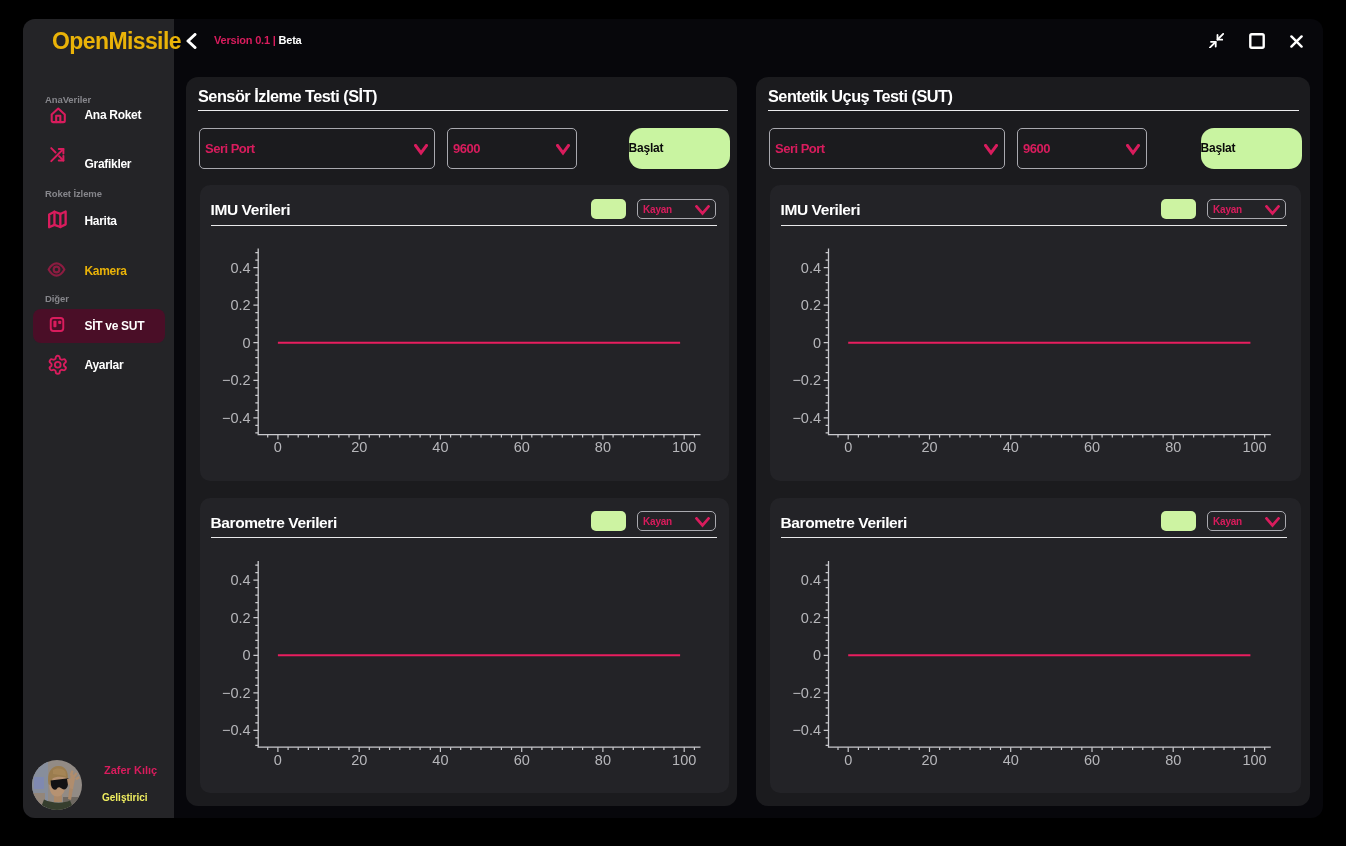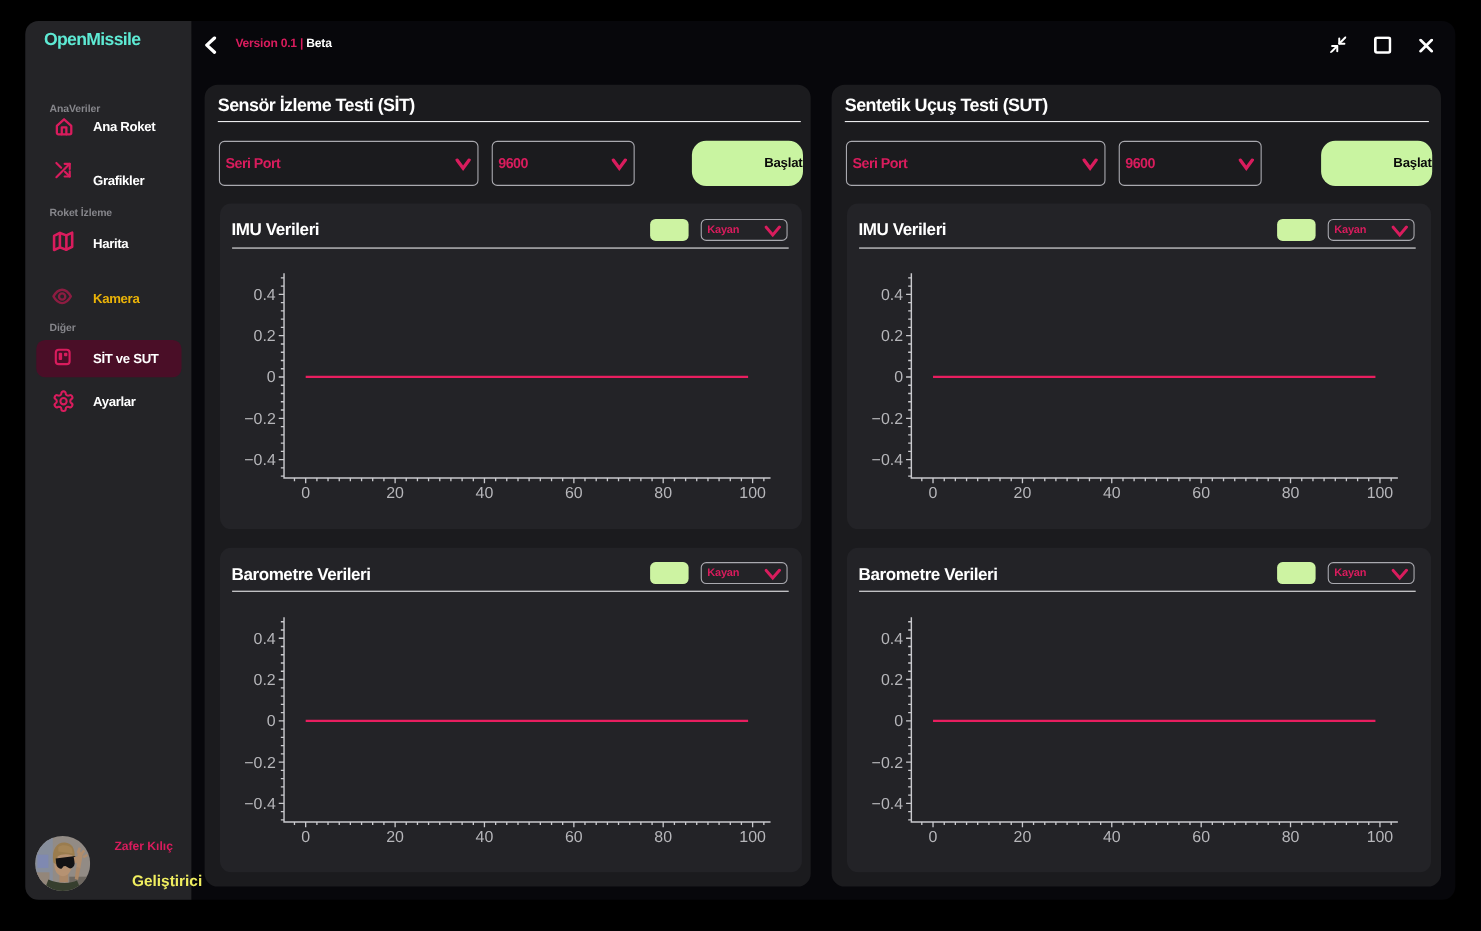--- a/index.html
+++ b/index.html
@@ -4,39 +4,39 @@
 * { margin:0; padding:0; box-sizing:border-box; }
 body { width:1346px; height:846px; background:#000; overflow:hidden;
   font-family:"Liberation Sans", sans-serif; font-weight:bold; position:relative; }
 .ab { position:absolute; }
 #win { position:absolute; left:23px; top:19px; width:1300px; height:798.5px;
   background:#07070b; border-radius:12px; }
 #side { position:absolute; left:23px; top:19px; width:150.7px; height:798.5px;
   background:#242427; border-radius:12px 0 0 12px; }
 .panel { position:absolute; top:77px; height:729px; background:#1b1b1e; border-radius:12px; }
 .card { position:absolute; background:#232327; border-radius:10px; }
-#logo { position:absolute; left:40px; top:28px; font-size:16px; letter-spacing:-0.6px; color:#5eead4; }
+#logo { position:absolute; left:52px; top:28px; font-size:23px; letter-spacing:-0.6px; color:#eab308; }
 .slab { position:absolute; font-size:9.5px; color:#86868b; letter-spacing:-0.1px; }
 .mi { position:absolute; left:84.5px; font-size:12px; color:#fff; letter-spacing:-0.3px; }
 #sel { position:absolute; left:33px; top:308.5px; width:132px; height:34px; background:#4a0e27; border-radius:8px; }
 #ver { position:absolute; left:214px; top:34px; font-size:11px; color:#d91c5d; letter-spacing:-0.2px; }
 #ver b { color:#fff; }
 .ph { position:absolute; font-size:16.3px; color:#fff; letter-spacing:-0.5px; }
 .phr { position:absolute; height:1.3px; background:#ececee; }
 .dd { position:absolute; border:1.3px solid #a9a9af; border-radius:5px; }
 .ddt { position:absolute; font-size:13px; color:#d91c5d; letter-spacing:-0.5px; }
 .btn { position:absolute; background:#c9f4a1; border-radius:13px; color:#0a0a0a;
-  font-size:12px; text-align:right; line-height:41px; letter-spacing:-0.2px; }
+  font-size:12px; text-align:left; line-height:41px; letter-spacing:-0.2px; }
 .ct { position:absolute; font-size:15.5px; color:#fff; letter-spacing:-0.4px; }
 .sw { position:absolute; width:34.5px; height:20px; background:#cdf3a2; border-radius:5px; }
 .kd { position:absolute; width:79.5px; height:20px; border:1.2px solid #a9a9af; border-radius:5px; }
 .kdt { position:absolute; font-size:10px; color:#d91c5d; letter-spacing:-0.2px; }
 .cul { position:absolute; height:1.4px; background:#e8e8ea; }
 #zn { position:absolute; left:104px; top:764px; font-size:11px; color:#d91c5d; }
-#zr { position:absolute; left:120px; top:792px; font-size:14px; color:#f0ee60; }
+#zr { position:absolute; left:102px; top:792px; font-size:10px; color:#f0ee60; }
 </style></head>
 <body>
 <div id="win"></div>
 <div id="side"></div>
 <div class="panel" style="left:186px;width:551px"></div>
 <div class="ph" style="left:198px;top:87px">Sensör İzleme Testi (SİT)</div>
 <div class="phr" style="left:198px;top:109.5px;width:530px"></div>
 <div class="dd" style="left:199px;top:127.5px;width:236px;height:41px"></div>
 <div class="ddt" style="left:205px;top:141px">Seri Port</div>
 <svg class="ab" style="left:413.5px;top:144px" width="14" height="12" viewBox="0 0 14 12">

